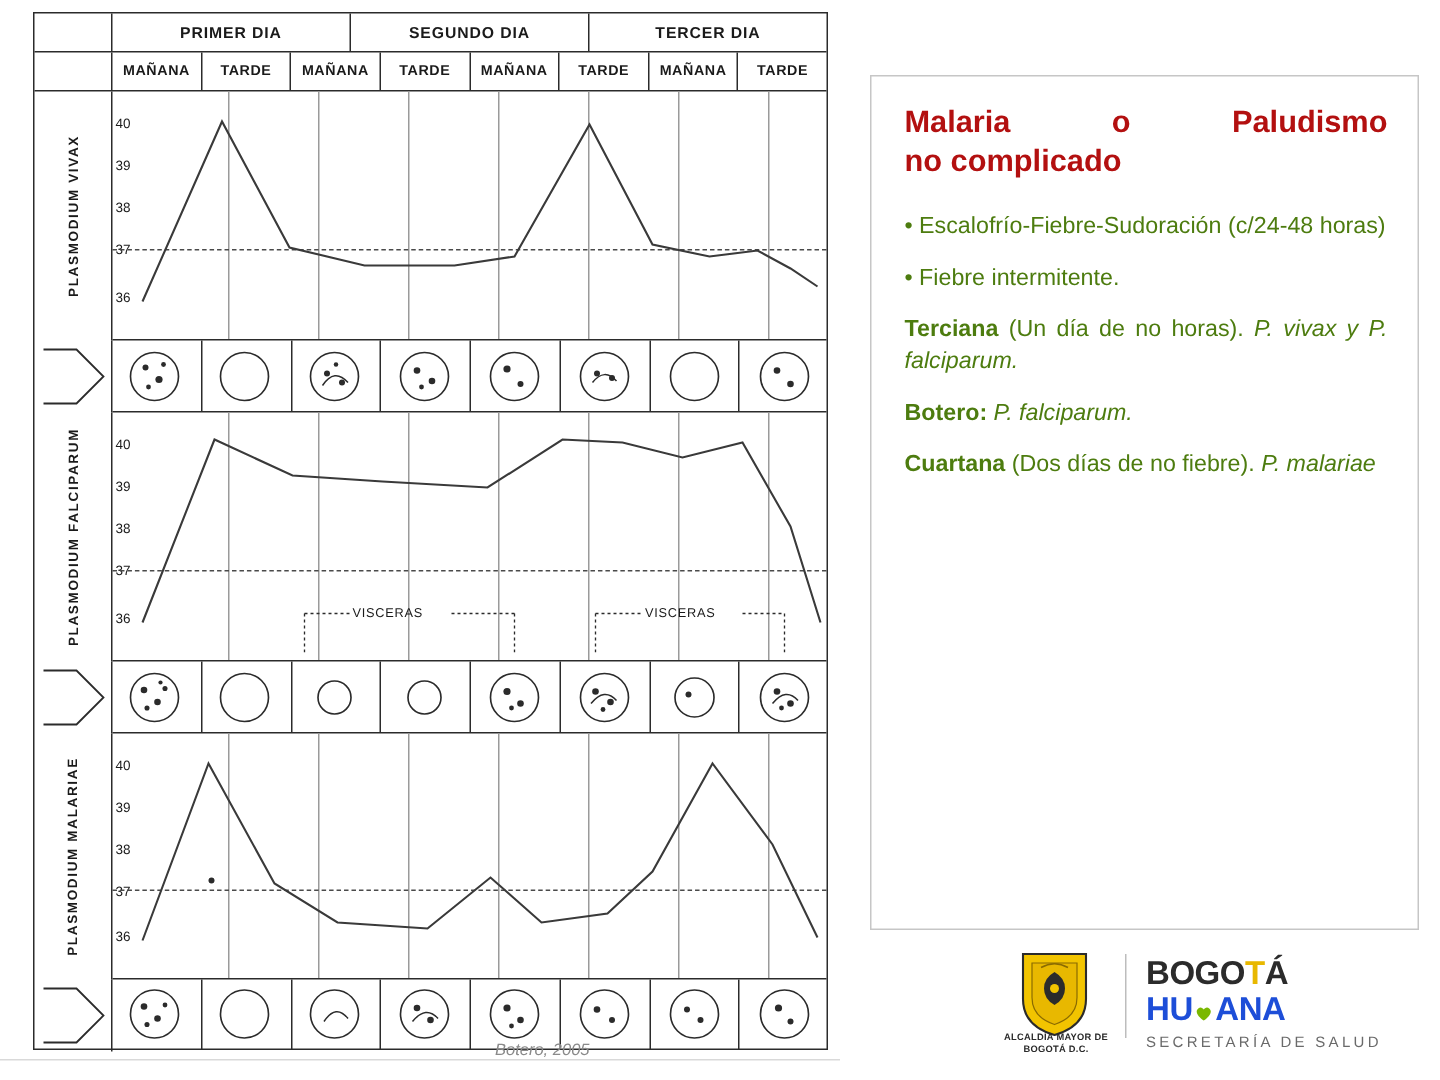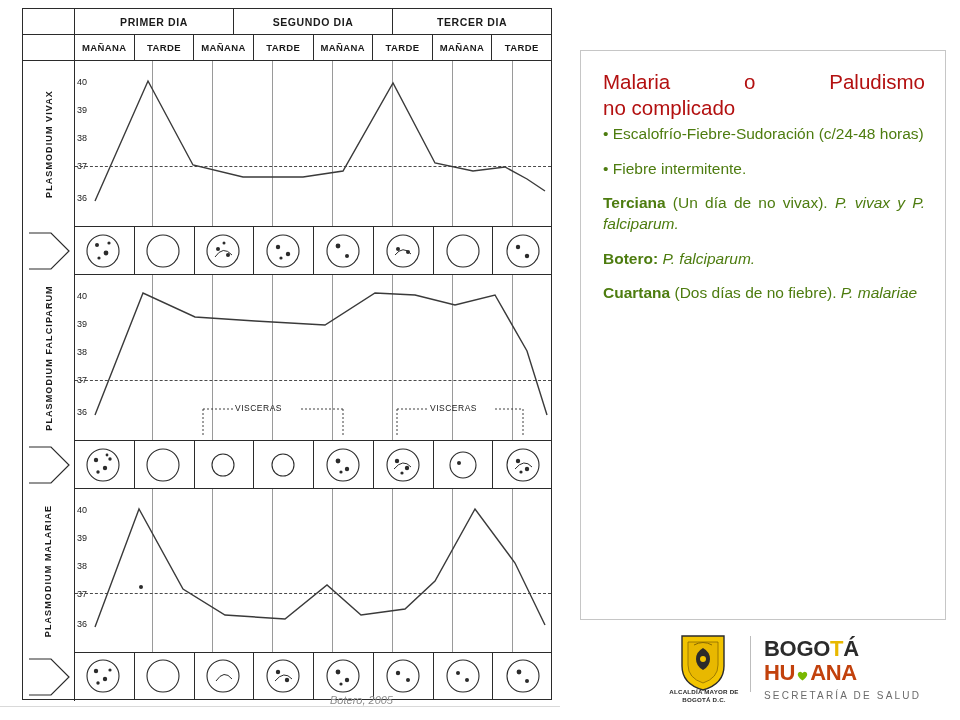--- a/index.html
+++ b/index.html
@@ -106,22 +106,22 @@
   #right {
     position:absolute; left:566px; top:0; width:394px; height:720px;
     background:#ffffff;
   }
   .text-card {
     position:absolute; left:14px; top:50px; width:366px; height:570px;
     border:1px solid #c6c6c6; background:#fff;
     padding:18px 20px 10px 22px;
   }
   .title {
-    color:#b31010; font-size:20.5px; font-weight:normal; line-height:1.25;
-    margin:0 0 3px 0; text-align:justify;
+    color:#b31010; font-size:20.5px; font-weight:bold; line-height:1.25;
+    margin:0 0 20px 0; text-align:justify;
   }
   .title .l1 { display:block; text-align:justify; text-align-last:justify; }
   .title .l2 { display:block; }
   .para {
     font-size:15.5px; color:#4d7c0f; line-height:1.38; margin:0 0 13px 0;
     text-align:justify;
   }
   .para.j { text-align:justify; }
   .para b { font-weight:bold; }
   .para i { font-style:italic; }
@@ -143,21 +143,21 @@
   }
   .bog {
     position:absolute; left:92px; top:6px;
   }
   .bog .b1 {
     font-size:22px; font-weight:bold; color:#2b2b2b; letter-spacing:-.3px;
     line-height:1;
   }
   .bog .b1 .y { color:#e8b800; }
   .bog .b2 {
-    font-size:22px; font-weight:bold; color:#c2410c; letter-spacing:-.3px;
+    font-size:22px; font-weight:bold; color:#1d4ed8; letter-spacing:-.3px;
     line-height:1.05; margin-top:1px; position:relative;
   }
   .heart {
     display:inline-block; width:13px; height:13px; position:relative; top:2px;
     margin:0 1px;
   }
   .sds {
     position:absolute; left:92px; top:58px;
     font-size:10px; letter-spacing:2.2px; color:#6a6a6a;
   }
@@ -433,21 +433,21 @@
   <div class="text-card">
     <div class="title">
       <span class="l1">Malaria o Paludismo</span>
       <span class="l2">no complicado</span>
     </div>
 
     <p class="para">• Escalofrío-Fiebre-Sudoración (c/24-48 horas)</p>
     <p class="para">• Fiebre intermitente.</p>
 
     <p class="para j">
-      <b>Terciana</b><span> (Un día de no vivax). </span><i>P. vivax y P. falciparum.</i>
+      <b>Terciana</b><span> (Un día de no horas). </span><i>P. vivax y P. falciparum.</i>
     </p>
 
     <p class="para j">
       <b>Botero:</b><i> P. falciparum.</i>
     </p>
 
     <p class="para j">
       <b>Cuartana</b><span> (Dos días de no fiebre). </span><i>P. malariae</i>
     </p>
   </div>

